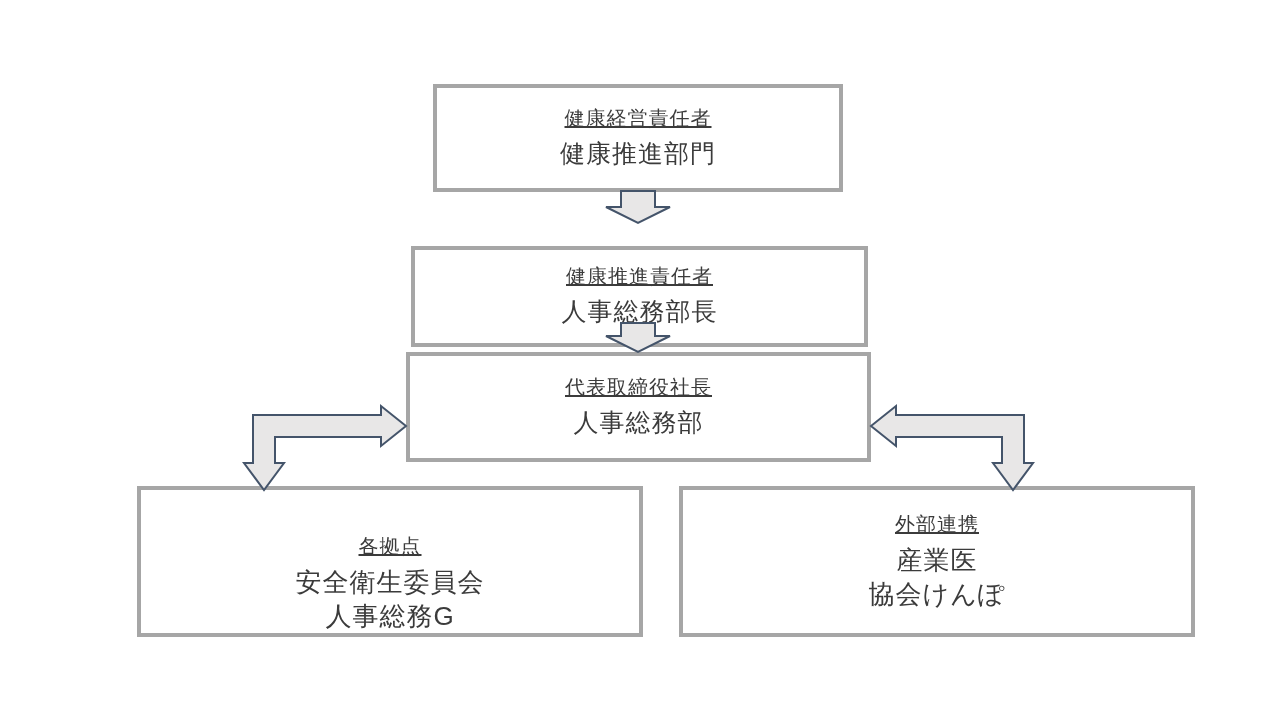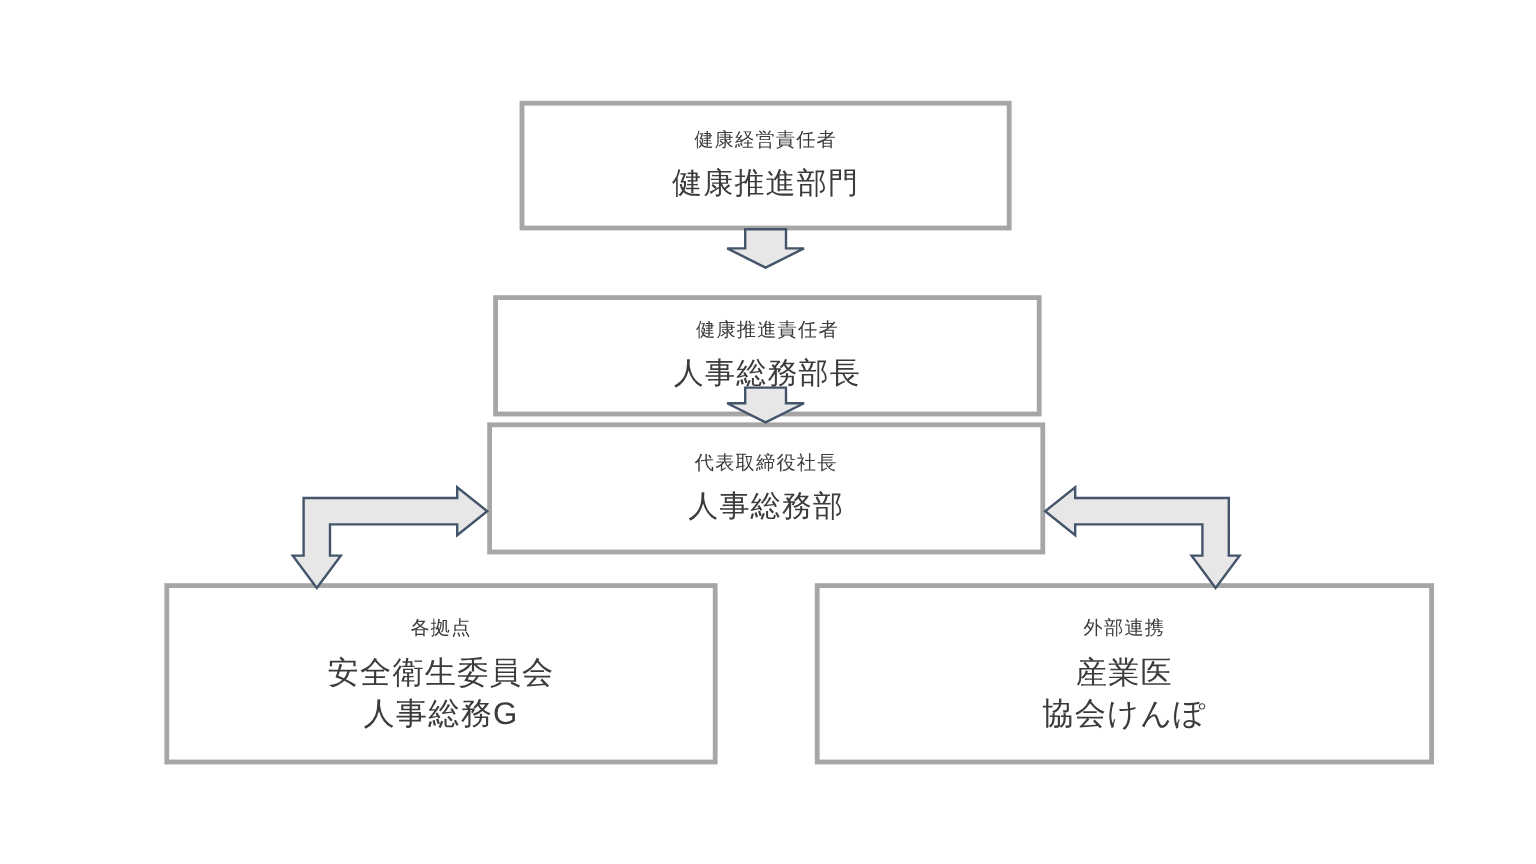--- a/index.html
+++ b/index.html
@@ -21,34 +21,35 @@
     box-sizing: border-box;
     background: var(--box-fill, #ffffff);
     border: 4px solid var(--box-border, #a6a6a6);
     display: flex;
     flex-direction: column;
     align-items: center;
     justify-content: center;
     text-align: center;
   }
   .node .role {
-    font-size: 16px;
+    font-size: 20px;
     line-height: 22px;
     margin-bottom: 8px;
     letter-spacing: 1px;
+    text-decoration: underline;
   }
   .node .title {
     font-size: 25px;
     line-height: 33px;
     letter-spacing: 1px;
   }
   .node-ceo      { left: 433px; top:  84px; width: 410px; height: 108px; }
   .node-promoter { left: 411px; top: 222px; width: 457px; height: 101px; margin-top: 24px; }
   .node-dept     { left: 406px; top: 352px; width: 465px; height: 110px; }
-  .node-sites    { left: 137px; top: 486px; width: 461px; height: 151px; }
+  .node-sites    { left: 137px; top: 486px; width: 506px; height: 151px; justify-content: flex-end; }
   .node-external { left: 679px; top: 486px; width: 516px; height: 151px; }
   .node-sites .title, .node-external .title { font-size: 26px; line-height: 34px; }
 
   .arrow-svg {
     position: absolute;
     overflow: visible;
   }
   .arrow-shape {
     fill: var(--arrow-fill, #e8e7e7);
     stroke: var(--arrow-outline, #44546a);

